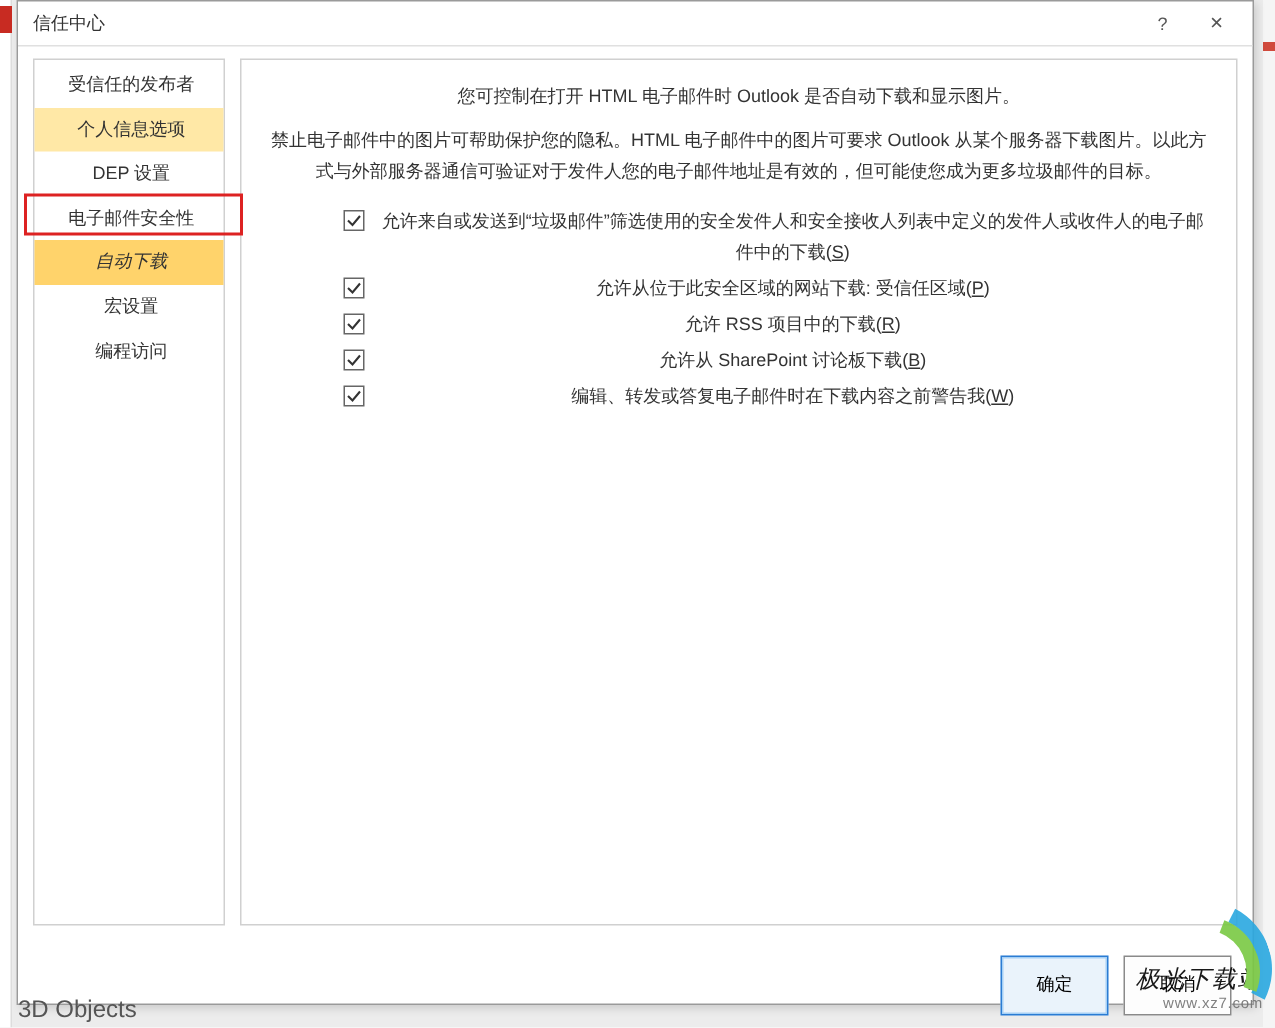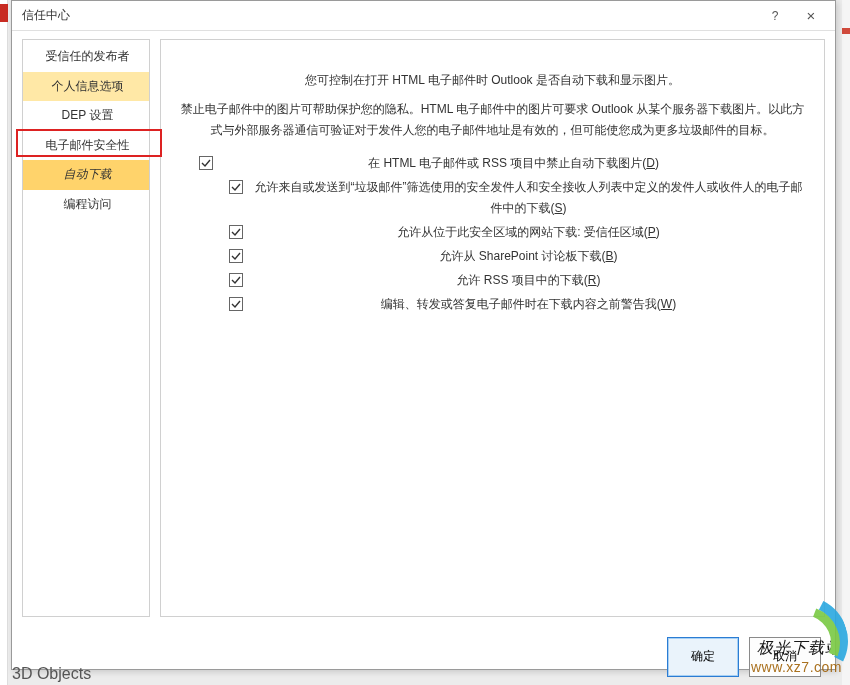--- a/index.html
+++ b/index.html
@@ -39,21 +39,21 @@
   position:relative;
 }
 .side-item.highlight { background:#ffe8a6; }
 .side-item.selected { background:#ffd36b;font-style:italic; }
 .side-redbox {
   position:absolute; left:-10px; top:-2px; width:146px; height:28px;
   border:2px solid #d22; pointer-events:none;
 }
 .content {
   flex:1; border:1px solid #d0d0d0; background:#fff;
-  padding:30px 16px; font-size:12px; color:#333; line-height:1.75;
+  padding:14px 16px; font-size:12px; color:#333; line-height:1.75;
   overflow:auto;
 }
 .intro { margin-bottom:8px; }
 .desc { margin-bottom:12px; }
 .opt-row { display:flex; align-items:flex-start; gap:6px; margin-bottom:3px; }
 .opt-row.indent1 { margin-left:22px; }
 .opt-row.indent2 { margin-left:52px; }
 .chk {
   width:14px; height:14px; border:1px solid #666; background:#fff;
   display:inline-flex; align-items:center; justify-content:center;
@@ -77,21 +77,21 @@
 }
 .watermark .logo {
   width:120px; height:30px; position:relative; margin-left:auto;
 }
 .watermark .swoosh1, .watermark .swoosh2 {
   position:absolute; right:0; border-radius:50%;
 }
 .watermark .swoosh1 { width:90px; height:90px; bottom:-48px; right:-6px; border:10px solid #2aa8e0; border-color: transparent #2aa8e0 transparent transparent; transform:rotate(-18deg);}
 .watermark .swoosh2 { width:74px; height:74px; bottom:-42px; right:2px; border:9px solid #7ac943; border-color: transparent #7ac943 transparent transparent; transform:rotate(-24deg);}
 .watermark .txt-cn { font-size:16px; color:#000000; font-style:italic; letter-spacing:1px; }
-.watermark .txt-url { font-size:14px; color:#a16207; letter-spacing:.5px; }
+.watermark .txt-url { font-size:10px; color:#737373; letter-spacing:.5px; }
 .bottom-label { position:absolute; left:12px; bottom:2px; font-size:16px; color:#555; }
 </style>
 </head>
 <body>
 
 <div class="bg-edge">
     <div class="red"></div>
   </div>
 <div class="bg-right">
     <div class="redbar"></div>
@@ -108,34 +108,27 @@
       </div>
   </div>
 
   <div class="body">
     <div class="sidebar" id="sidebar">
         <div class="side-item">受信任的发布者</div>
         <div class="side-item highlight">个人信息选项</div>
         <div class="side-item">DEP 设置</div>
         <div class="side-item">电子邮件安全性<div class="side-redbox"></div></div>
         <div class="side-item selected">自动下载</div>
+        <div class="side-item">宏设置</div>
         <div class="side-item">编程访问</div>
       </div>
     <div class="content">
       <div class="intro">您可控制在打开 HTML 电子邮件时 Outlook 是否自动下载和显示图片。</div>
       <div class="desc">禁止电子邮件中的图片可帮助保护您的隐私。HTML 电子邮件中的图片可要求 Outlook 从某个服务器下载图片。以此方式与外部服务器通信可验证对于发件人您的电子邮件地址是有效的，但可能使您成为更多垃圾邮件的目标。</div>
 
-      <div class="opt-row indent1">
-        <span class="chk">
-          <svg viewBox="0 0 10 10">
-              <path d="M1 5 L4 8 L9 2" stroke="#333" stroke-width="1.4" fill="none"></path>
-            </svg>
-        </span>
-        <span class="opt-text" id="main-opt"><span>在 HTML 电子邮件或 RSS 项目中禁止自动下载图片(<span class="u">D</span>)</span></span>
-      </div>
 
       <div id="subopts">
           <div class="opt-row indent2">
             <span class="chk">
               <svg viewBox="0 0 10 10">
                 <path d="M1 5 L4 8 L9 2" stroke="#333" stroke-width="1.4" fill="none"></path>
               </svg>
             </span>
             <span class="opt-text"><span>允许来自或发送到“垃圾邮件”筛选使用的安全发件人和安全接收人列表中定义的发件人或收件人的电子邮件中的下载(<span class="u">S</span>)</span></span>
           </div>
@@ -146,29 +139,29 @@
               </svg>
             </span>
             <span class="opt-text"><span>允许从位于此安全区域的网站下载: 受信任区域(<span class="u">P</span>)</span></span>
           </div>
           <div class="opt-row indent2">
             <span class="chk">
               <svg viewBox="0 0 10 10">
                 <path d="M1 5 L4 8 L9 2" stroke="#333" stroke-width="1.4" fill="none"></path>
               </svg>
             </span>
-            <span class="opt-text"><span>允许从 SharePoint 讨论板下载(<span class="u">B</span>)</span></span>
+            <span class="opt-text"><span>允许 RSS 项目中的下载(<span class="u">R</span>)</span></span>
           </div>
           <div class="opt-row indent2">
             <span class="chk">
               <svg viewBox="0 0 10 10">
                 <path d="M1 5 L4 8 L9 2" stroke="#333" stroke-width="1.4" fill="none"></path>
               </svg>
             </span>
-            <span class="opt-text"><span>允许 RSS 项目中的下载(<span class="u">R</span>)</span></span>
+            <span class="opt-text"><span>允许从 SharePoint 讨论板下载(<span class="u">B</span>)</span></span>
           </div>
           <div class="opt-row indent2">
             <span class="chk">
               <svg viewBox="0 0 10 10">
                 <path d="M1 5 L4 8 L9 2" stroke="#333" stroke-width="1.4" fill="none"></path>
               </svg>
             </span>
             <span class="opt-text"><span>编辑、转发或答复电子邮件时在下载内容之前警告我(<span class="u">W</span>)</span></span>
           </div>
         </div>

